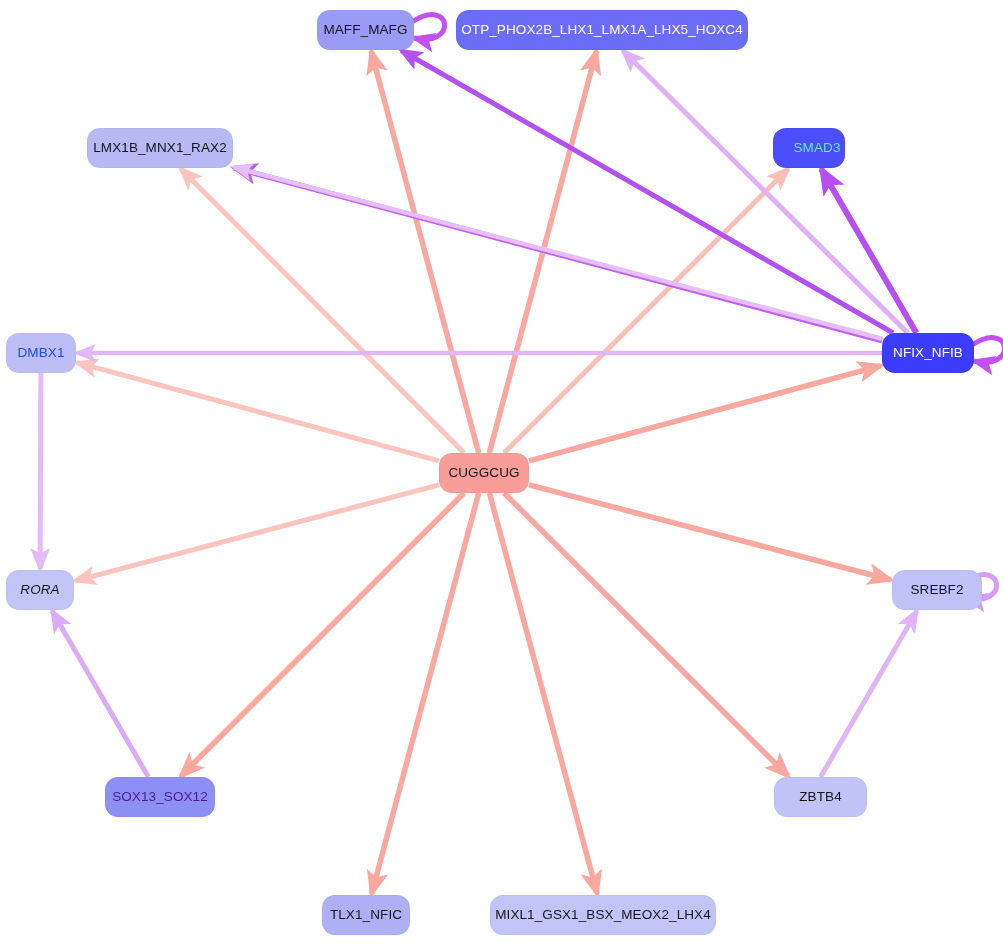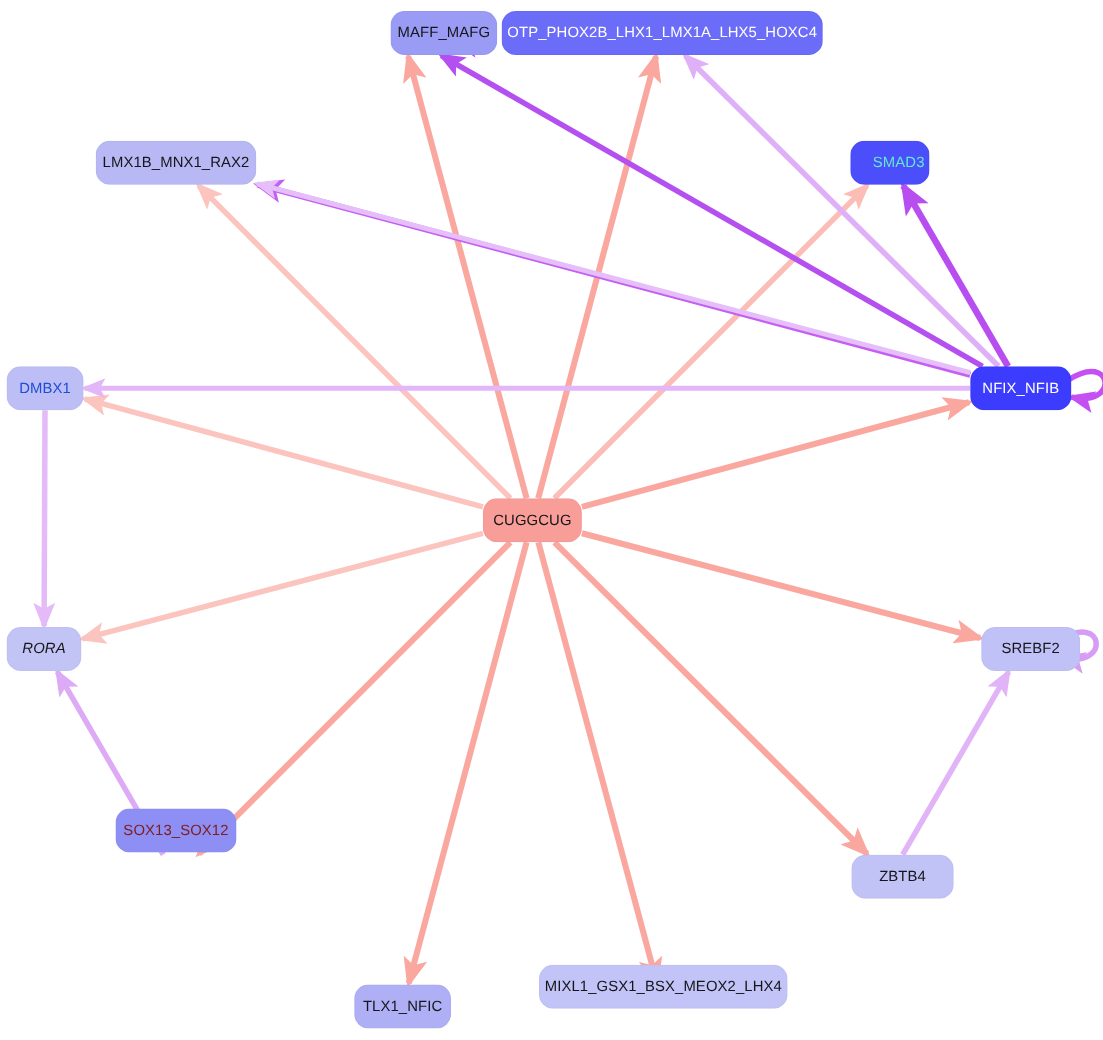--- a/index.html
+++ b/index.html
@@ -110,21 +110,21 @@
       <line x1="907.8" y1="333.0" x2="622.9" y2="50.7" stroke="#dfb0f7" stroke-width="5" stroke-linecap="butt" marker-end="url(#arw4)"></line>
       <line x1="882.0" y1="340.7" x2="234.1" y2="167.8" stroke="#c45ff2" stroke-width="5.5" stroke-linecap="butt" marker-end="url(#arw5)"></line>
       <line x1="916.4" y1="333.0" x2="821.2" y2="169.0" stroke="#b84ef0" stroke-width="6" stroke-linecap="butt" marker-end="url(#arw6)"></line>
       <line x1="882.0" y1="353.0" x2="76.9" y2="353.0" stroke="#e2b6f8" stroke-width="4.5" stroke-linecap="butt" marker-end="url(#arw7)"></line>
       <line x1="882.0" y1="338.7" x2="233.9" y2="167.2" stroke="#e6bef9" stroke-width="4.5" stroke-linecap="butt" marker-end="url(#arw8)"></line>
       <line x1="40.9" y1="373.0" x2="40.1" y2="569.0" stroke="#e4bbf8" stroke-width="5" stroke-linecap="butt" marker-end="url(#arw9)"></line>
       <line x1="148.4" y1="777.0" x2="52.1" y2="610.9" stroke="#ddaaf6" stroke-width="5" stroke-linecap="butt" marker-end="url(#arw10)"></line>
       <line x1="820.6" y1="777.0" x2="916.9" y2="610.9" stroke="#e1b3f7" stroke-width="5" stroke-linecap="butt" marker-end="url(#arw11)"></line>
     </svg>
   <div id="node-layer">
-      <div class="node" style="left: 317px; top: 10px; width: 97px; height: 40px; background: rgb(154, 155, 245); color: rgb(21, 21, 26); margin-left: 38px;">
+      <div class="node" style="left: 317px; top: 10px; width: 97px; height: 40px; background: rgb(154, 155, 245); color: rgb(21, 21, 26);">
         <span class="node-label">MAFF_MAFG</span>
       </div>
       <div class="node" style="left: 456px; top: 10px; width: 292px; height: 40px; background: rgb(107, 108, 247); color: rgb(255, 255, 255);">
         <span class="node-label">OTP_PHOX2B_LHX1_LMX1A_LHX5_HOXC4</span>
       </div>
       <div class="node" style="left: 87px; top: 128px; width: 146px; height: 40px; background: rgb(183, 184, 244); color: rgb(21, 21, 26); align-items: center;">
         <span class="node-label">LMX1B_MNX1_RAX2</span>
       </div>
       <div class="node" style="left: 773px; top: 128px; width: 72px; height: 40px; background: rgb(76, 77, 251); color: #5eead4; padding-left: 16px;">
         <span class="node-label">SMAD3</span>
@@ -137,26 +137,26 @@
       </div>
       <div class="node" style="left: 439px; top: 453px; width: 90px; height: 40px; background: rgb(248, 157, 151); color: rgb(21, 21, 26);">
         <span class="node-label">CUGGCUG</span>
       </div>
       <div class="node" style="left: 6px; top: 570px; width: 68px; height: 40px; background: rgb(195, 196, 246); color: rgb(21, 21, 26); font-style: italic;">
         <span class="node-label">RORA</span>
       </div>
       <div class="node" style="left: 892px; top: 570px; width: 90px; height: 40px; background: rgb(192, 193, 246); color: rgb(21, 21, 26);">
         <span class="node-label">SREBF2</span>
       </div>
-      <div class="node" style="left: 105px; top: 735px; width: 110px; height: 40px; background: rgb(142, 143, 245); color: #7f1d1d;">
+      <div class="node" style="left: 105px; top: 777px; width: 110px; height: 40px; background: rgb(142, 143, 245); color: #4c1d95;">
         <span class="node-label">SOX13_SOX12</span>
       </div>
       <div class="node" style="left: 774px; top: 777px; width: 93px; height: 40px; background: rgb(193, 194, 246); color: rgb(21, 21, 26);">
         <span class="node-label">ZBTB4</span>
       </div>
       <div class="node" style="left: 322px; top: 895px; width: 88px; height: 40px; background: rgb(174, 175, 245); color: rgb(21, 21, 26);">
         <span class="node-label">TLX1_NFIC</span>
       </div>
-      <div class="node" style="left: 490px; top: 877px; width: 226px; height: 40px; background: rgb(194, 195, 246); color: rgb(21, 21, 26);">
+      <div class="node" style="left: 490px; top: 895px; width: 226px; height: 40px; background: rgb(194, 195, 246); color: rgb(21, 21, 26);">
         <span class="node-label">MIXL1_GSX1_BSX_MEOX2_LHX4</span>
       </div>
     </div>
 </div>
 
 </body></html>

